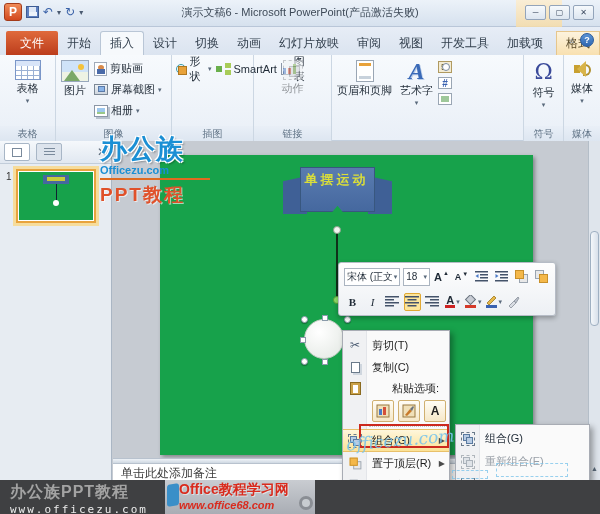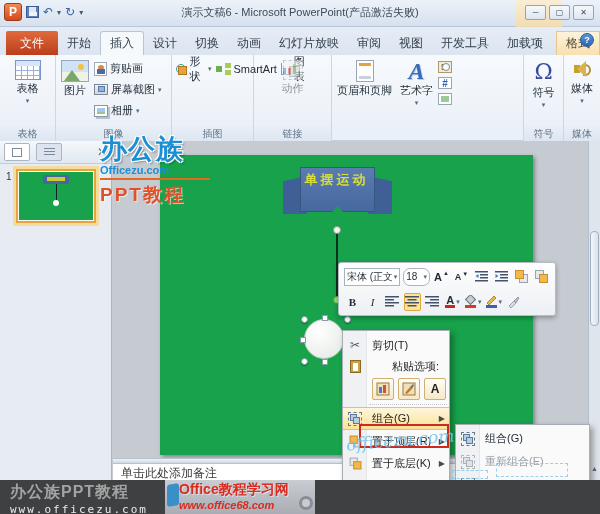--- a/index.html
+++ b/index.html
@@ -437,21 +437,21 @@
   <div class="handle" style="left:322px;top:315px;width:6px;height:6px;"></div>
   <div class="handle" style="left:300px;top:337px;width:6px;height:6px;"></div>
   <div class="handle" style="left:322px;top:359px;width:6px;height:6px;"></div>
 
   <div class="minibar">
     <div class="mrow">
       <div class="selbox" style="width:64px;">
         <span style="overflow:hidden;max-width:52px;text-align:center;">宋体 (正文</span>
         <span class="dd">▾</span>
       </div>
-      <div class="selbox" style="width:30px;justify-content:space-between;border-radius:7px;">
+      <div class="selbox" style="width:30px;justify-content:space-between;">
         <span>18</span>
         <span class="dd">▾</span>
       </div>
       <div class="mbtn">
           <span style="font-weight:bold;">A</span>
           <span style="font-size:6px;margin-top:-8px;">▲</span>
         </div>
       <div class="mbtn">
           <span style="font-size:9px;font-weight:bold;">A</span>
           <span style="font-size:6px;margin-top:-6px;">▼</span>
@@ -542,20 +542,26 @@
   </div>
 
   <div class="ctxmenu">
     <div class="gutter"></div>
     <div class="mitem">
       <span class="mic">
           <span class="mi-cut">✂</span>
         </span>
       <span class="mlabel">剪切(T)</span>
     </div>
+    <div class="mitem">
+      <span class="mic">
+          <span class="mi-copy"></span>
+        </span>
+      <span class="mlabel">复制(C)</span>
+    </div>
     <div class="mitem" style="height:20px;gap:20px;">
       <span class="mic">
           <span class="mi-paste"></span>
         </span>
       <span class="mlabel">粘贴选项:</span>
     </div>
     <div class="paste-row">
       <div class="pbtn">
         <svg width="14" height="14">
             <rect x="1" y="1" width="12" height="12" fill="#f0e0b8" stroke="#9a7a40"></rect>

